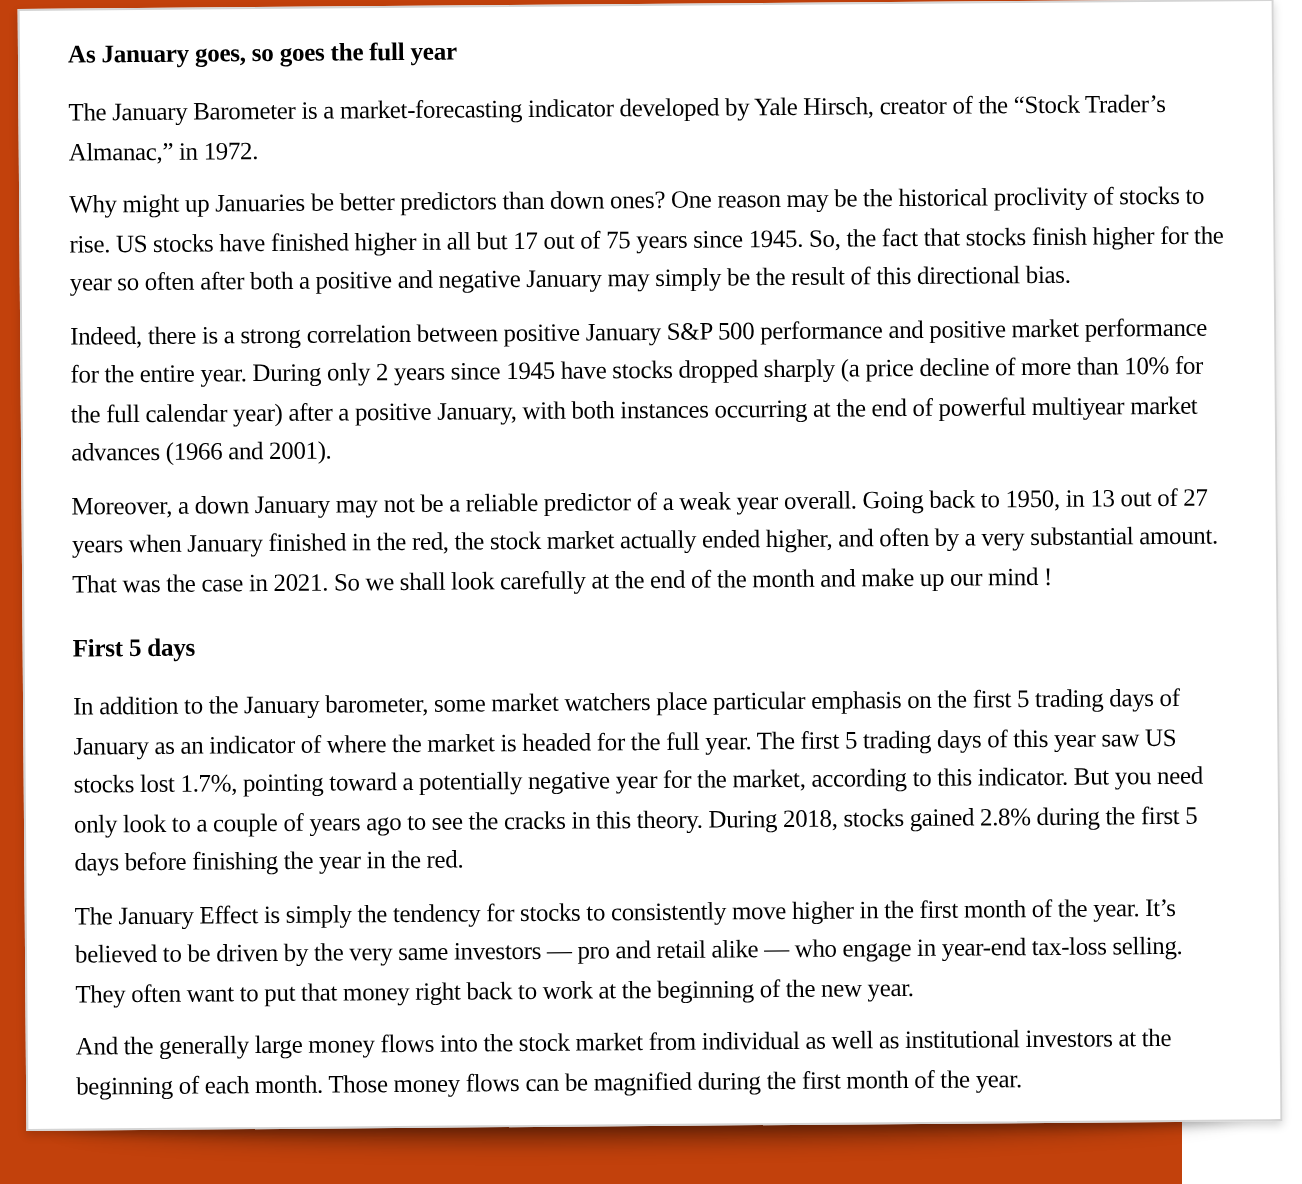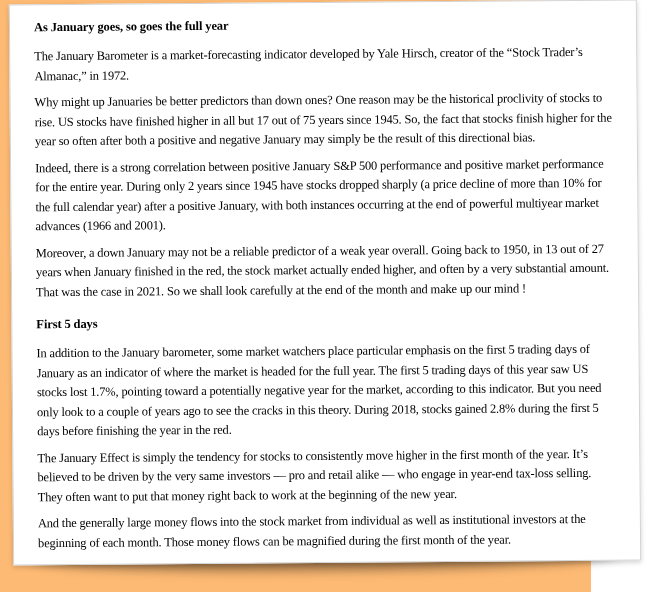--- a/index.html
+++ b/index.html
@@ -7,21 +7,21 @@
     padding: 0;
     width: 651px;
     height: 592px;
     background: #ffffff;
     overflow: hidden;
   }
   .stage {
     position: relative;
     width: 591px;
     height: 592px;
-    background: #fdba74;
+    background: #c2410c;
   }
   .page-shadow {
     position: absolute;
     left: 30px;
     top: 525px;
     width: 588px;
     height: 28px;
     border-radius: 50% / 55%;
     box-shadow: 0 17px 11px rgba(0, 0, 0, 0.42);
     transform: rotate(-0.55deg);

